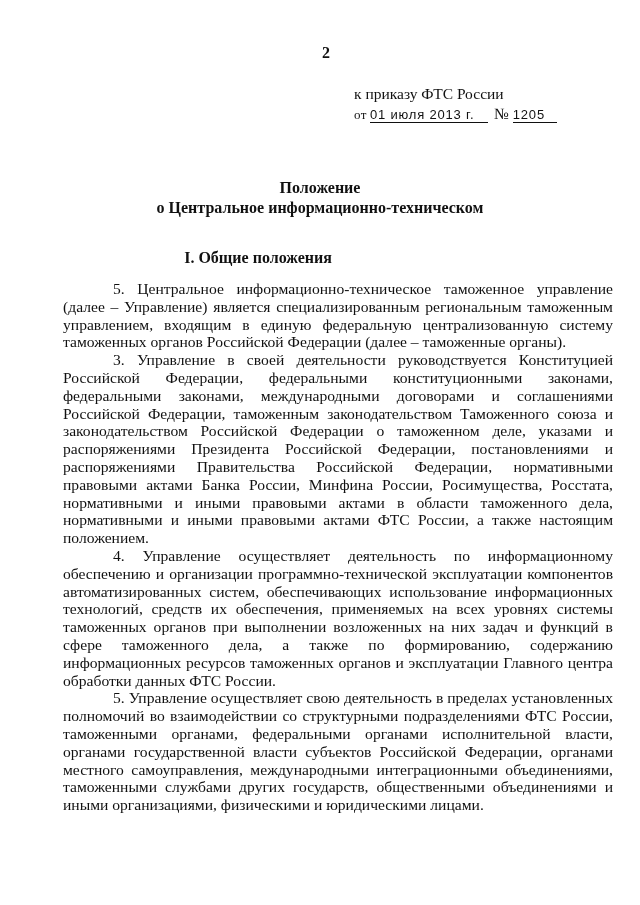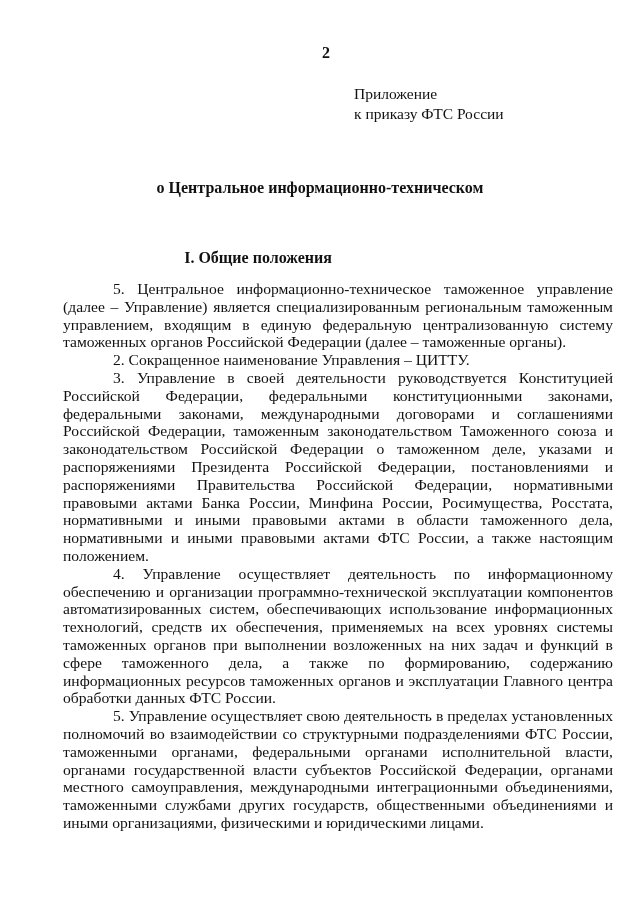--- a/index.html
+++ b/index.html
@@ -43,29 +43,31 @@
       margin: 0; text-align: justify; text-indent: 50px;
       hyphens: none;
     }
   </style>
 </head>
 <body>
 
 <div class="page-number">2</div>
 
 <div class="appendix">
-  <div class="line">Приложение</div>
   <div class="line">к приказу ФТС России</div>
+  <div class="line">
+    <span class="ot">от</span><span class="hand date">01 июля 2013 г.</span><span>№</span><span class="hand num">1205</span>
+  </div>
 </div>
 
 <div class="title-block">
+  <div>Положение</div>
   <div>о Центральное информационно-техническом</div>
 </div>
 
 <div class="section-heading">I. Общие положения</div>
 
 <div class="body-text">
   <p class="para">5. Центральное информационно-техническое таможенное управление (далее – Управление) является специализированным региональным таможенным управлением, входящим в единую федеральную централизованную систему таможенных органов Российской Федерации (далее – таможенные органы).</p>
-  <p class="para">2. Сокращенное наименование Управления – ЦИТТУ.</p>
   <p class="para">3. Управление в своей деятельности руководствуется Конституцией Российской Федерации, федеральными конституционными законами, федеральными законами, международными договорами и соглашениями Российской Федерации, таможенным законодательством Таможенного союза и законодательством Российской Федерации о таможенном деле, указами и распоряжениями Президента Российской Федерации, постановлениями и распоряжениями Правительства Российской Федерации, нормативными правовыми актами Банка России, Минфина России, Росимущества, Росстата, нормативными и иными правовыми актами в области таможенного дела, нормативными и иными правовыми актами ФТС России, а также настоящим положением.</p>
   <p class="para">4. Управление осуществляет деятельность по информационному обеспечению и организации программно-технической эксплуатации компонентов автоматизированных систем, обеспечивающих использование информационных технологий, средств их обеспечения, применяемых на всех уровнях системы таможенных органов при выполнении возложенных на них задач и функций в сфере таможенного дела, а также по формированию, содержанию информационных ресурсов таможенных органов и эксплуатации Главного центра обработки данных ФТС России.</p>
   <p class="para">5. Управление осуществляет свою деятельность в пределах установленных полномочий во взаимодействии со структурными подразделениями ФТС России, таможенными органами, федеральными органами исполнительной власти, органами государственной власти субъектов Российской Федерации, органами местного самоуправления, международными интеграционными объединениями, таможенными службами других государств, общественными объединениями и иными организациями, физическими и юридическими лицами.</p>
 </div>
 
 </body></html>

